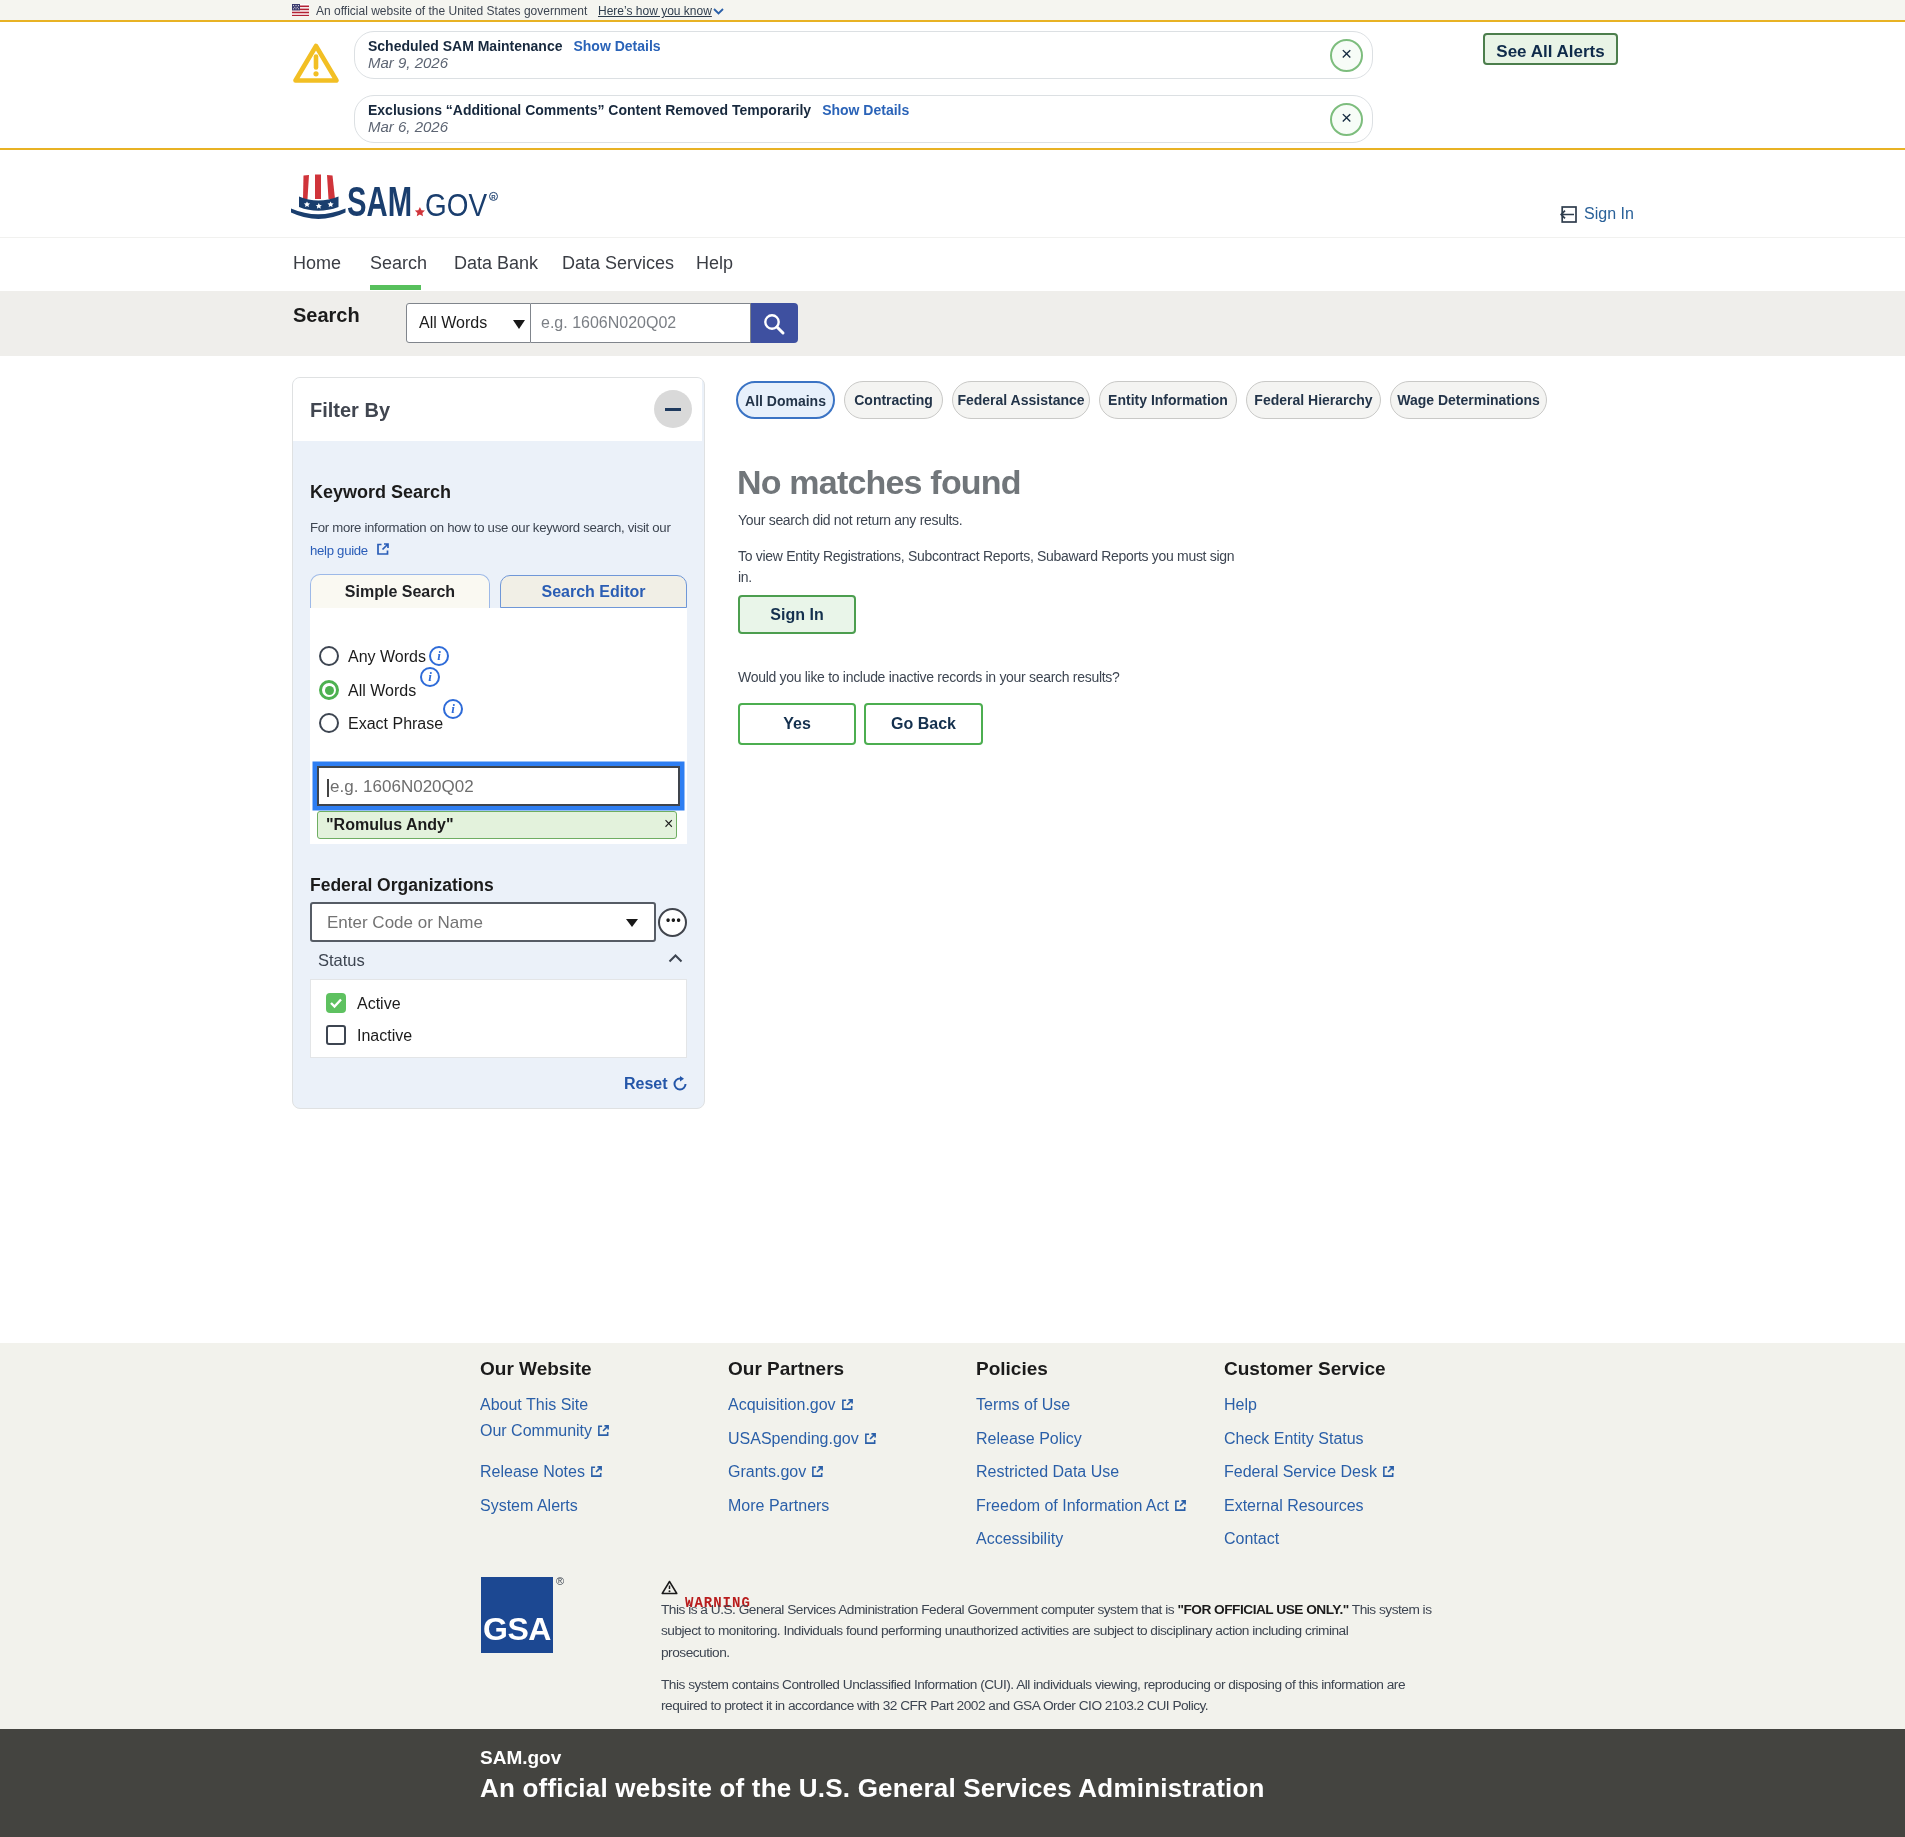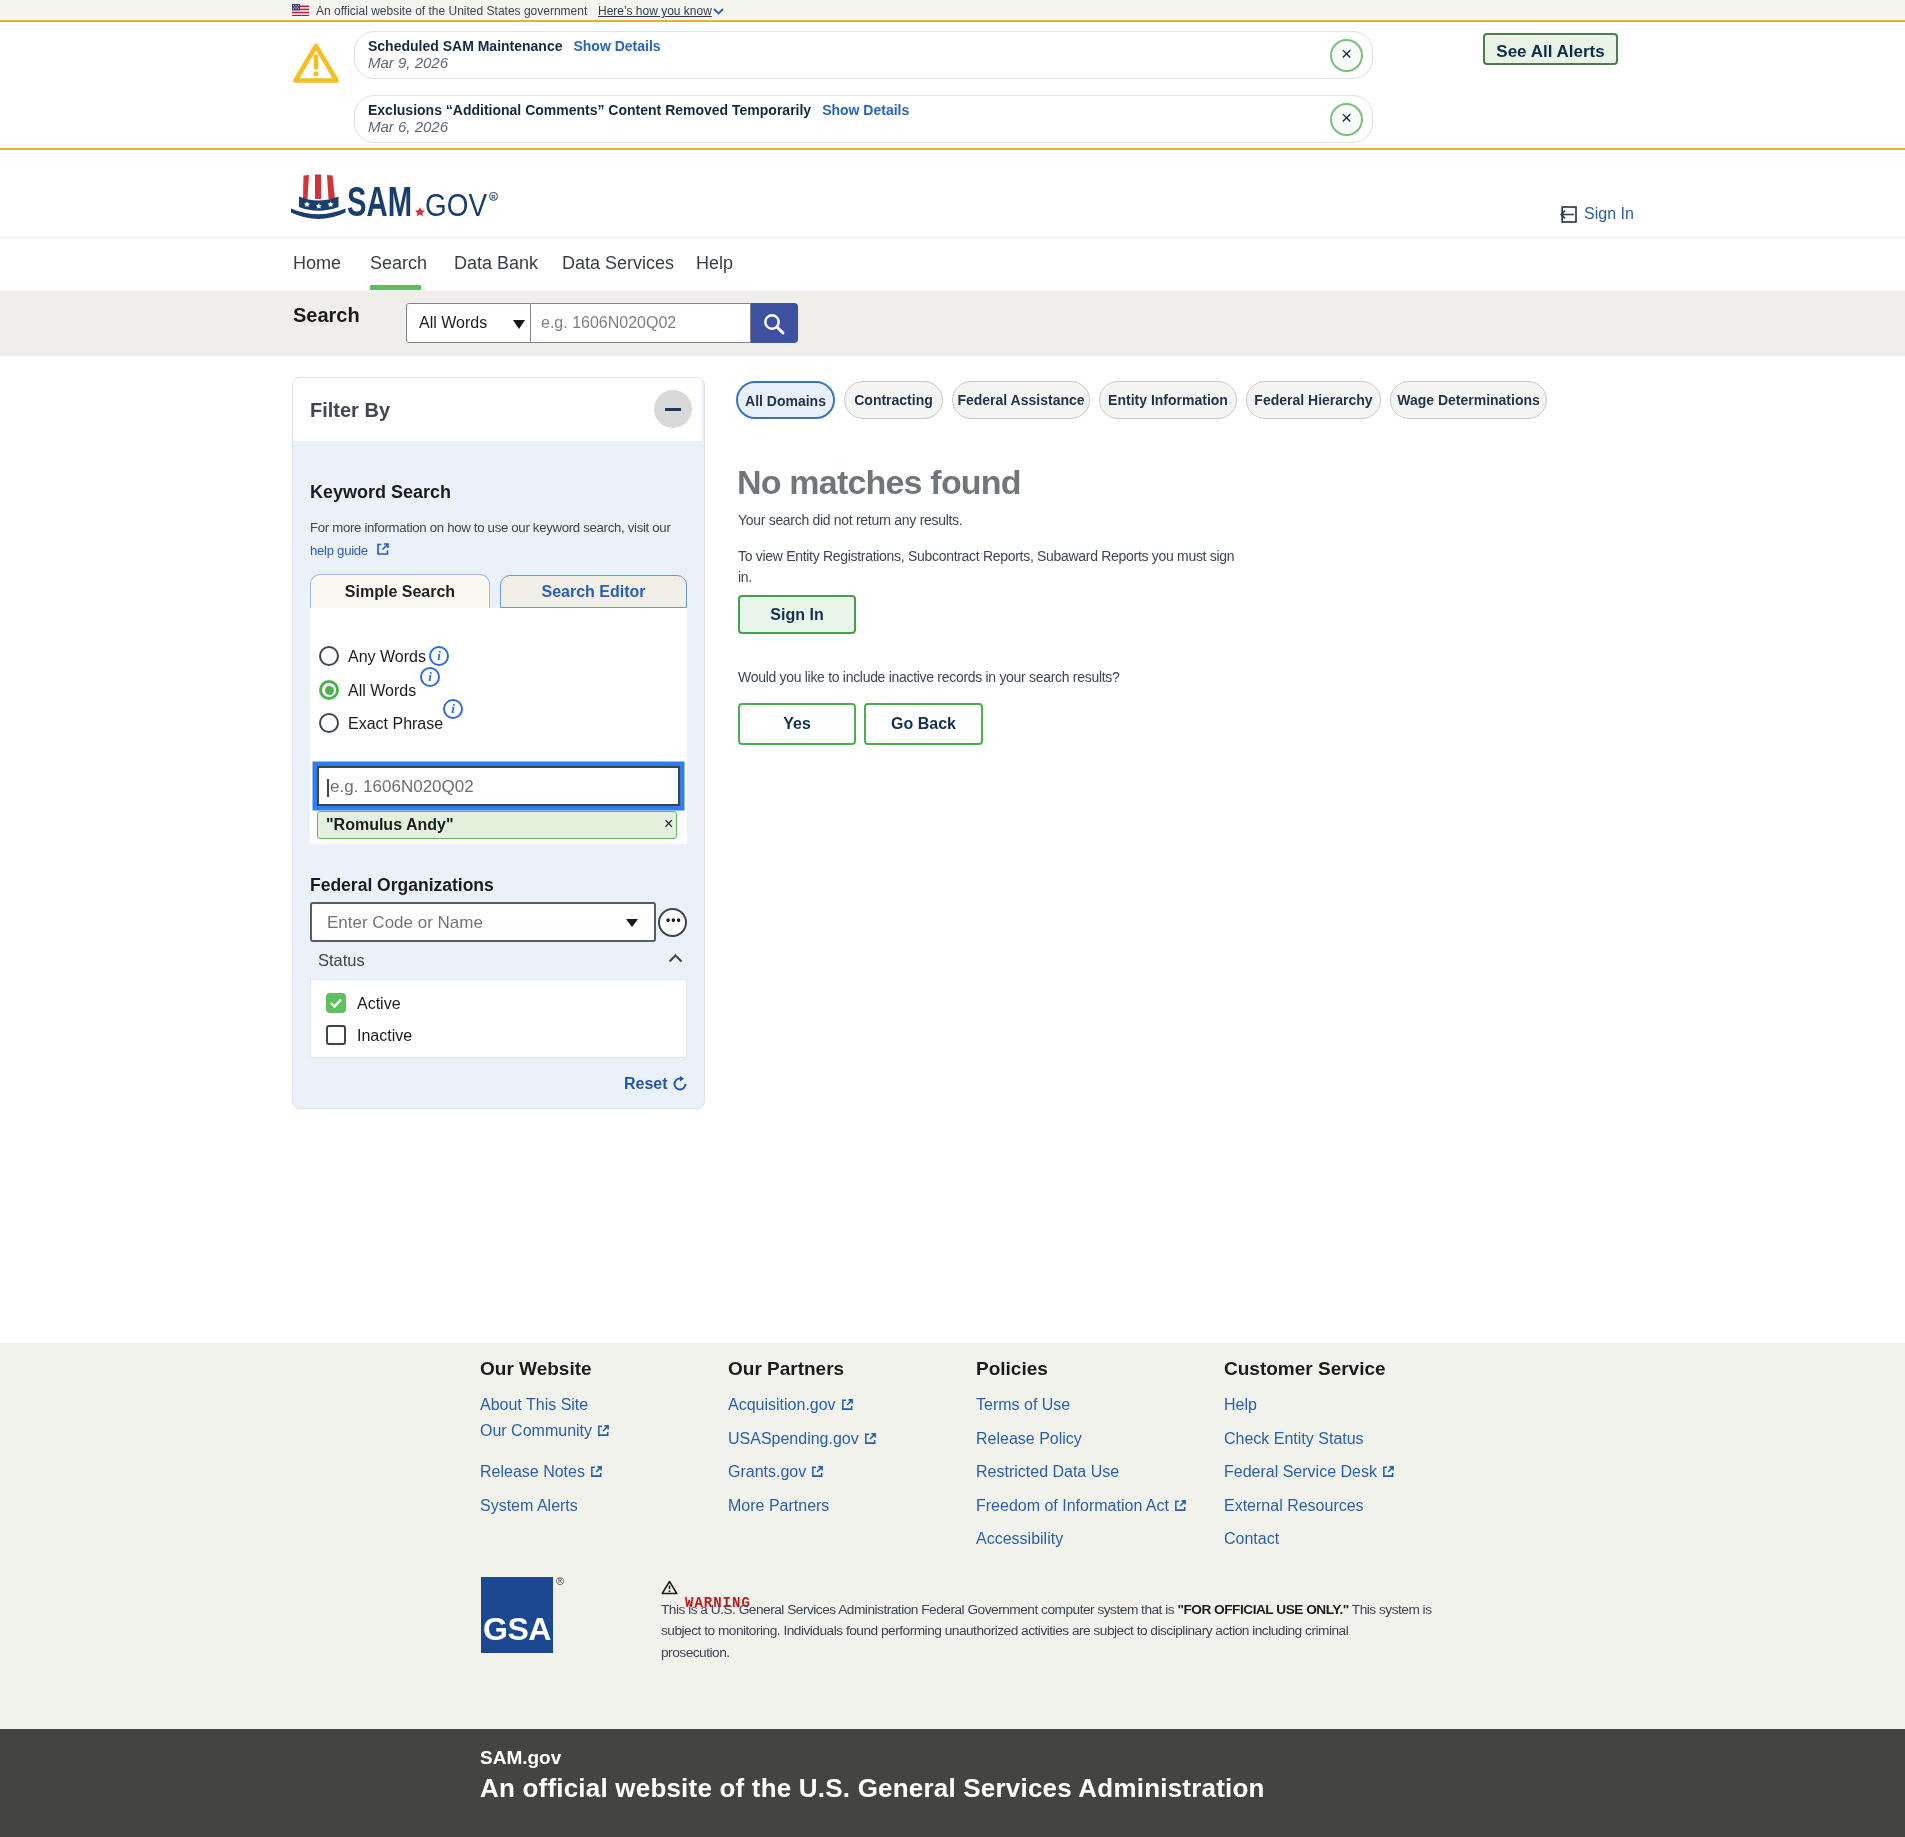--- a/index.html
+++ b/index.html
@@ -287,18 +287,22 @@
       <path d="M8.5 1.5 L15.8 13.5 L1.2 13.5 Z" fill="none" stroke="#1b1b1b" stroke-width="1.5" stroke-linejoin="round"></path>
       <line x1="8.5" y1="5.5" x2="8.5" y2="9" stroke="#1b1b1b" stroke-width="1.5"></line>
       <circle cx="8.5" cy="11.3" r="1" fill="#1b1b1b"></circle>
     </svg>
     <span class="abs" style="left:685px;top:236px;font-family:'Liberation Mono',monospace;font-size:14px;font-weight:bold;letter-spacing:1px;color:#b91c1c;margin-top:16px;">WARNING</span>
     <div class="abs" style="left:661px;top:256px;font-size:13.7px;letter-spacing:-0.5px;line-height:21.4px;color:#3d4551;white-space:nowrap;">
       This is a U.S. General Services Administration Federal Government computer system that is <b style="color:#1b1b1b;">"FOR OFFICIAL USE ONLY."</b> This system is<br>
       subject to monitoring. Individuals found performing unauthorized activities are subject to disciplinary action including criminal<br>
       prosecution.
     </div>
+    <div class="abs" style="left:661px;top:331px;font-size:13.7px;letter-spacing:-0.5px;line-height:21.4px;color:#3d4551;white-space:nowrap;">
+      This system contains Controlled Unclassified Information (CUI). All individuals viewing, reproducing or disposing of this information are<br>
+      required to protect it in accordance with 32 CFR Part 2002 and GSA Order CIO 2103.2 CUI Policy.
+    </div>
   </div>
   <div id="darkbar" class="abs">
     <span class="abs" style="left:480px;top:18px;font-size:19px;font-weight:bold;">SAM.gov</span>
     <span class="abs" style="left:480px;top:44px;font-size:26px;font-weight:bold;letter-spacing:0.2px;">An official website of the U.S. General Services Administration</span>
   </div>
 </div>
 
 </body></html>

